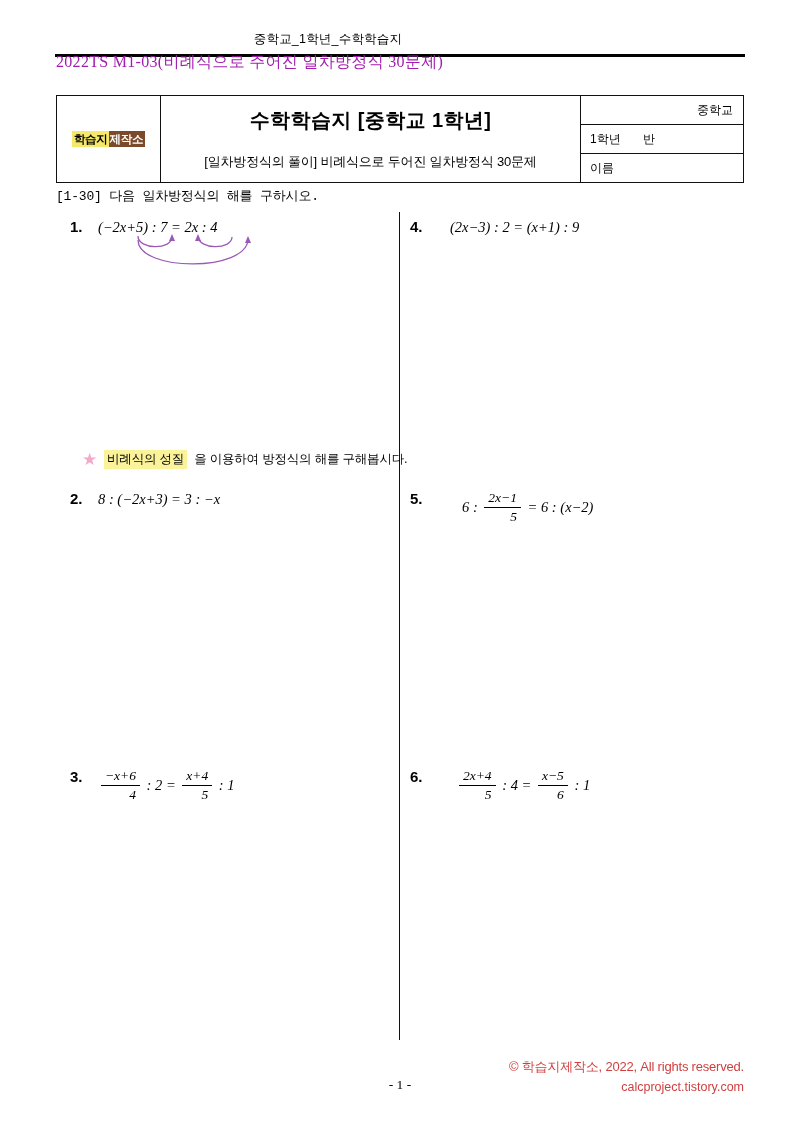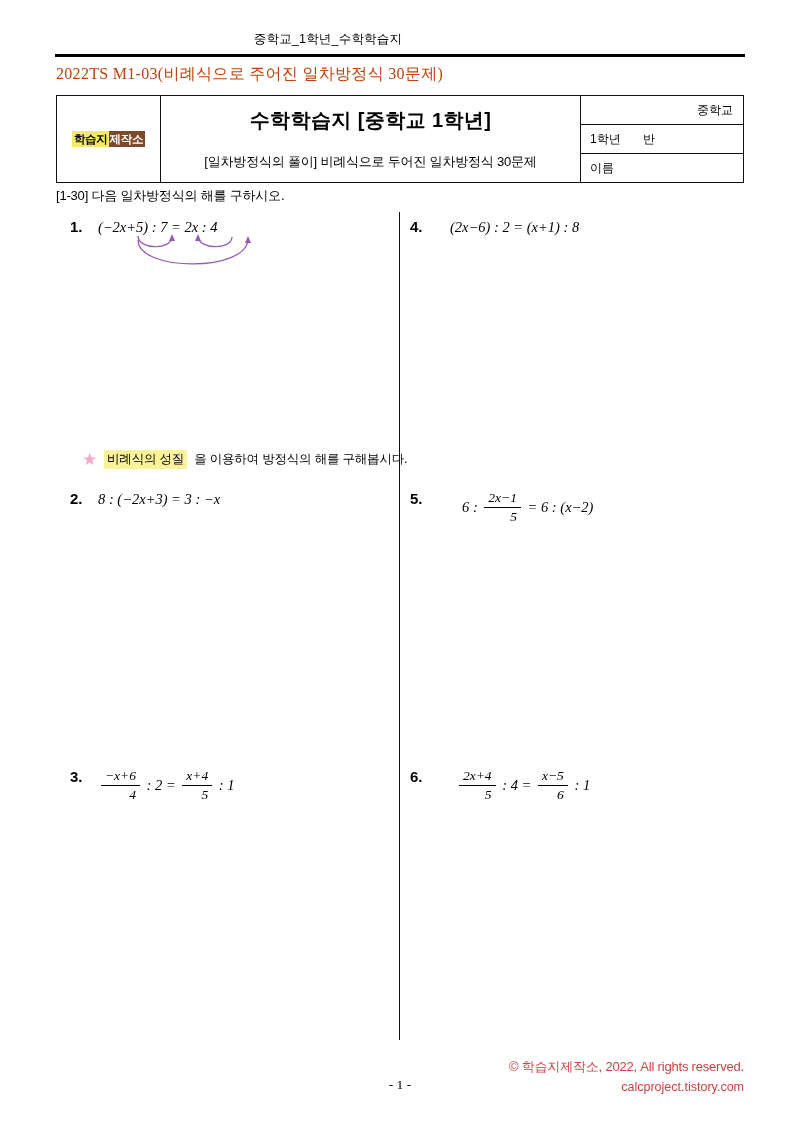--- a/index.html
+++ b/index.html
@@ -37,25 +37,25 @@
     position: absolute;
     top: 54px;
     left: 55px;
     width: 690px;
     height: 3px;
     background: #000;
   }
   
   .doc-code {
     position: absolute;
-    top: 64px;
+    top: 52px;
     left: 56px;
     font-family: "Liberation Serif", serif;
     font-size: 16px;
-    color: #c2410c;
+    color: #a21caf;
     letter-spacing: 0.3px;
   }
   
   .title-box {
     position: absolute;
     top: 95px;
     left: 56px;
     width: 688px;
     height: 88px;
     border: 1.6px solid #111;
@@ -141,21 +141,21 @@
     width: 100%;
     text-align: right;
     padding-right: 10px;
     box-sizing: border-box;
   }
   
   .instruction {
     position: absolute;
     top: 187px;
     left: 56px;
-    font-family: Liberation Sans, sans-serif;
+    font-family: Liberation Mono, monospace;
     font-size: 13px;
     letter-spacing: -0.2px;
   }
   
   .col-divider {
     position: absolute;
     top: 212px;
     left: 399px;
     width: 1.1px;
     height: 828px;
@@ -335,21 +335,21 @@
       <span class="frac">
         <span class="num">x+4</span>
         <span class="den">5</span>
       </span>
       <span>: 1</span>
     </span>
   </div>
 
   <div class="problem" style="top:218px; left:410px;">
     <span class="p-num">4.</span>
-    <span class="p-body" style="margin-left:12px;">(2x−6) : 2 = (x+1) : 8</span>
+    <span class="p-body" style="margin-left:12px;">(2x−3) : 2 = (x+1) : 9</span>
   </div>
 
   <div class="problem" style="top:490px; left:410px;">
     <span class="p-num">5.</span>
     <span class="p-body" style="margin-left:24px;">
       <span>6 :</span>
       <span class="frac">
         <span class="num">2x−1</span>
         <span class="den">5</span>
       </span>

